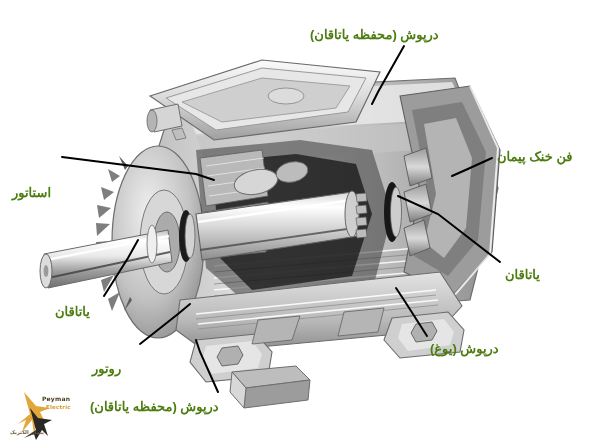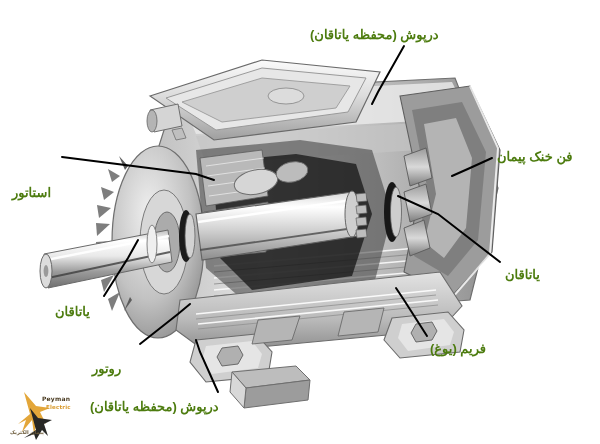--- a/index.html
+++ b/index.html
@@ -282,21 +282,21 @@
   <div class="lbl" style="left:12px;top:148px;margin-top:38px;">استاتور</div>
 
   <div class="lbl" style="left:497px;top:150px;">فن خنک پیمان</div>
 
   <div class="lbl" style="left:505px;top:268px;">یاتاقان</div>
 
   <div class="lbl" style="left:55px;top:305px;">یاتاقان</div>
 
   <div class="lbl" style="left:92px;top:350px;margin-top:12px;">روتور</div>
 
-  <div class="lbl" style="left:430px;top:342px;">فریم (یوغ)</div>
+  <div class="lbl" style="left:430px;top:342px;">درپوش (یوغ)</div>
 
   <div class="lbl" style="left:90px;top:400px;">درپوش (محفظه یاتاقان)</div>
 
   <div id="wm">
     <div class="wmtxt1">Peyman</div>
     <div class="wmtxt2">Electric</div>
     <div class="wmtxt3">پیمان الکتریک</div>
   </div>
 
 </div>

